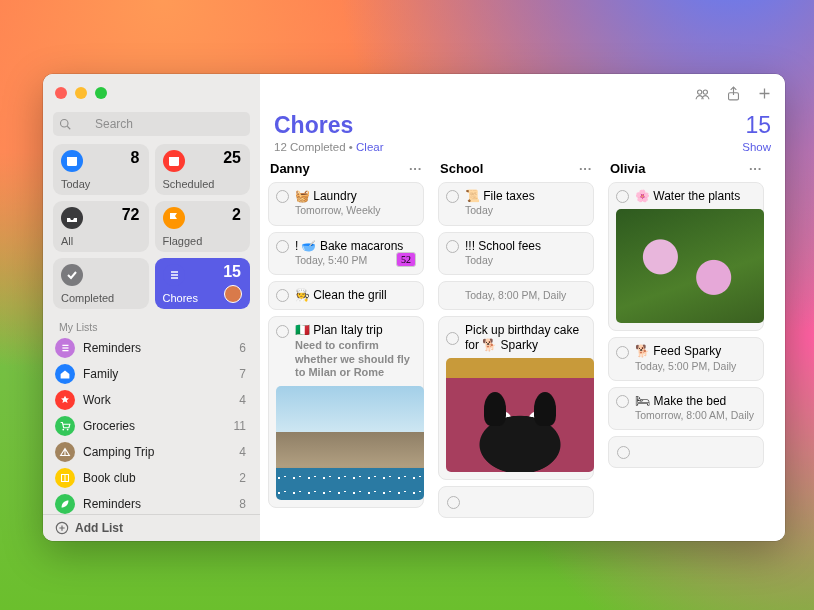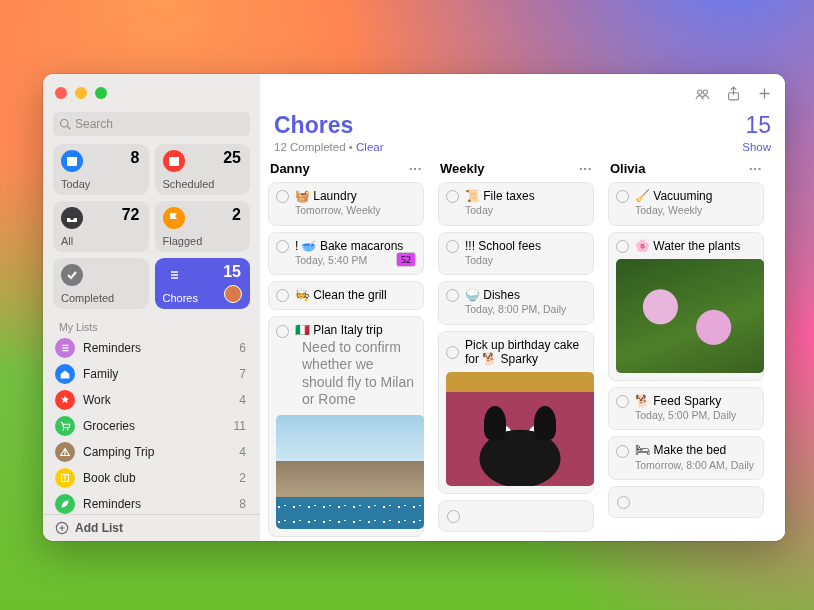--- a/index.html
+++ b/index.html
@@ -17,21 +17,21 @@
     background: #fff; border-radius: 10px; overflow: hidden; display: flex;
     box-shadow: 0 12px 40px rgba(0,0,0,0.28), 0 0 0 0.5px rgba(0,0,0,0.2);
   }
   
   .sidebar { width: 217px; background: #ecebea; display: flex; flex-direction: column; }
   .titlebar { height: 38px; display: flex; align-items: center; padding: 0 12px; gap: 8px; }
   .traffic { width: 12px; height: 12px; border-radius: 50%; }
   .t-close { background: #ff5f57; } .t-min { background: #febc2e; } .t-max { background: #28c840; }
   .search {
     margin: 0 10px 8px; height: 24px; background: #e0dfde; border-radius: 5px;
-    display: flex; align-items: center; padding: 0 6px; color: #8e8e8e; font-size: 12px;
+    display: flex; align-items: center; padding: 0 6px; color: #8e8e8e; font-size: 12px; gap: 20px;
   }
   .search svg { width: 12px; height: 12px; margin-right: 4px; }
   .smart-grid { display: grid; grid-template-columns: 1fr 1fr; gap: 6px; padding: 0 10px 8px; }
   .smart {
     background: #e0dfde; border-radius: 9px; padding: 6px 8px 5px; position: relative;
     min-height: 50px; cursor: default;
   }
   .smart.sel { background: #5a5ce6; color: #fff; }
   .smart .badge {
     width: 22px; height: 22px; border-radius: 50%; display: flex;
@@ -85,21 +85,21 @@
     background: #f5f5f5; border: 0.5px solid #e6e6e6; border-radius: 8px;
     padding: 6px 7px 7px; margin-bottom: 6px; position: relative;
   }
   .card-line1 { display: flex; align-items: center; gap: 6px; }
   .circle {
     width: 13px; height: 13px; border: 1px solid #b5b5b5; border-radius: 50%;
     flex-shrink: 0; margin-top: 1px; cursor: pointer;
   }
   .card-title { font-size: 12px; line-height: 1.2; }
   .card-sub { font-size: 10.5px; color: #8a8a8a; margin-left: 19px; margin-top: 1px; line-height: 1.25; }
-  .card-note { font-size: 14px; color: #8a8a8a; margin-left: 26px; margin-top: 1px; line-height: 1.25; }
+  .card-note { font-size: 11px; color: #8a8a8a; margin-left: 19px; margin-top: 1px; line-height: 1.25; font-weight: bold; }
   .card-img {
     width: 148px; height: 114px; margin-top: 6px; border-radius: 5px;
     overflow: hidden;
   }
   .chip {
     position: absolute; right: 7px; bottom: 7px; background: #d946ef;
     border: 0.5px solid #ccc; border-radius: 3px; font-size: 10px;
     padding: 1px 4px; font-family: Georgia, serif;
   }
   .empty-card { background: #f5f5f5; border: 0.5px solid #e6e6e6; border-radius: 8px; padding: 8px; margin-bottom: 6px; }
@@ -361,42 +361,38 @@
             <div class="card-line1">
               <div class="circle"></div>
               <div class="card-title">🇮🇹 Plan Italy trip</div>
             </div>
             <div class="card-note">Need to confirm whether we should fly to Milan or Rome</div>
             <div class="card-img img-italy"></div>
           </div>
         </div>
         <div class="col">
           <div class="col-header">
-            <span>Weekly</span>
+            <span>School</span>
             <span class="more">···</span>
           </div>
           <div class="card">
             <div class="card-line1">
               <div class="circle"></div>
               <div class="card-title">📜 File taxes</div>
             </div>
             <div class="card-sub">Today</div>
           </div>
           <div class="card">
             <div class="card-line1">
               <div class="circle"></div>
               <div class="card-title">!!! School fees</div>
             </div>
             <div class="card-sub">Today</div>
           </div>
           <div class="card">
-            <div class="card-line1">
-              <div class="circle"></div>
-              <div class="card-title">🍚 Dishes</div>
-            </div>
             <div class="card-sub">Today, 8:00 PM, Daily</div>
           </div>
           <div class="card">
             <div class="card-line1">
               <div class="circle"></div>
               <div class="card-title">Pick up birthday cake for 🐕 Sparky</div>
             </div>
             <div class="card-img img-dog"></div>
           </div>
           <div class="empty-card">
@@ -404,27 +400,20 @@
           </div>
         </div>
         <div class="col">
           <div class="col-header">
             <span>Olivia</span>
             <span class="more">···</span>
           </div>
           <div class="card">
             <div class="card-line1">
               <div class="circle"></div>
-              <div class="card-title">🧹 Vacuuming</div>
-            </div>
-            <div class="card-sub">Today, Weekly</div>
-          </div>
-          <div class="card">
-            <div class="card-line1">
-              <div class="circle"></div>
               <div class="card-title">🌸 Water the plants</div>
             </div>
             <div class="card-img img-flowers"></div>
           </div>
           <div class="card">
             <div class="card-line1">
               <div class="circle"></div>
               <div class="card-title">🐕 Feed Sparky</div>
             </div>
             <div class="card-sub">Today, 5:00 PM, Daily</div>

